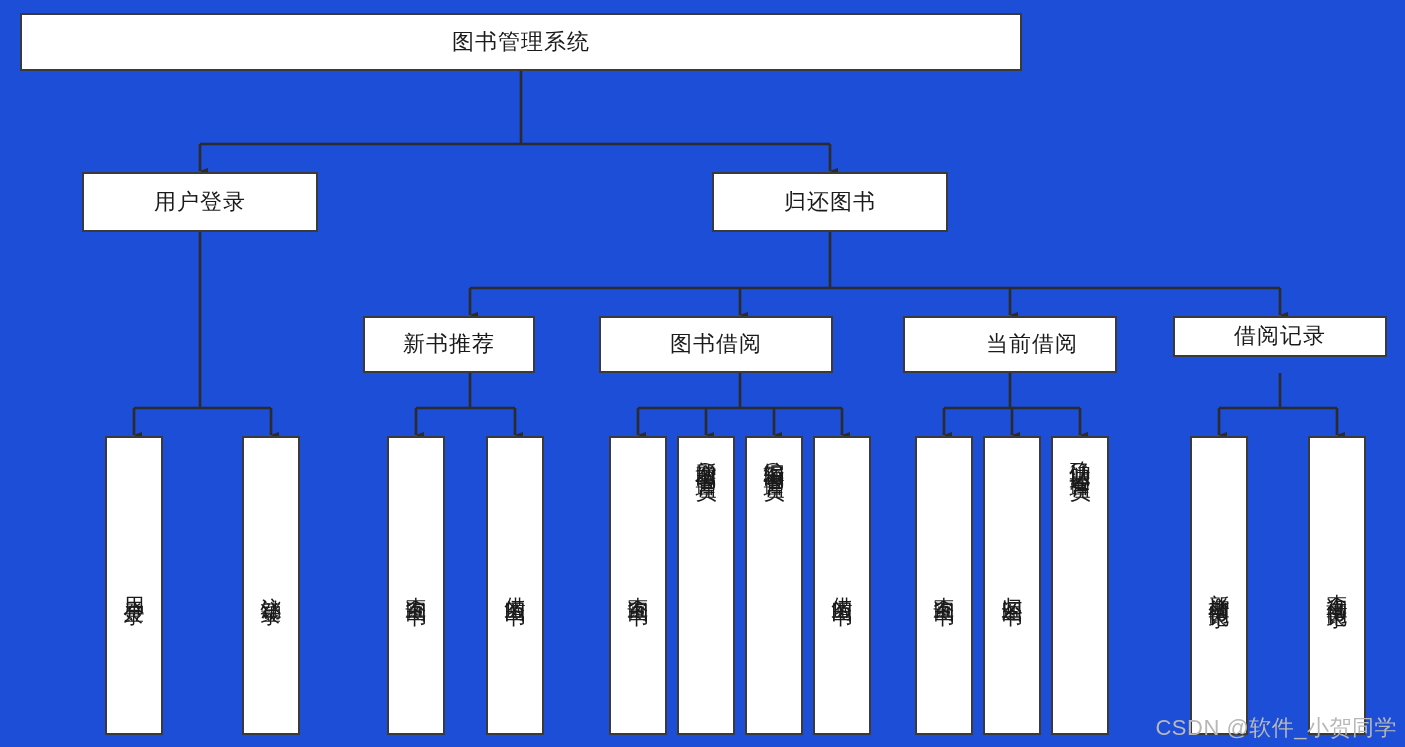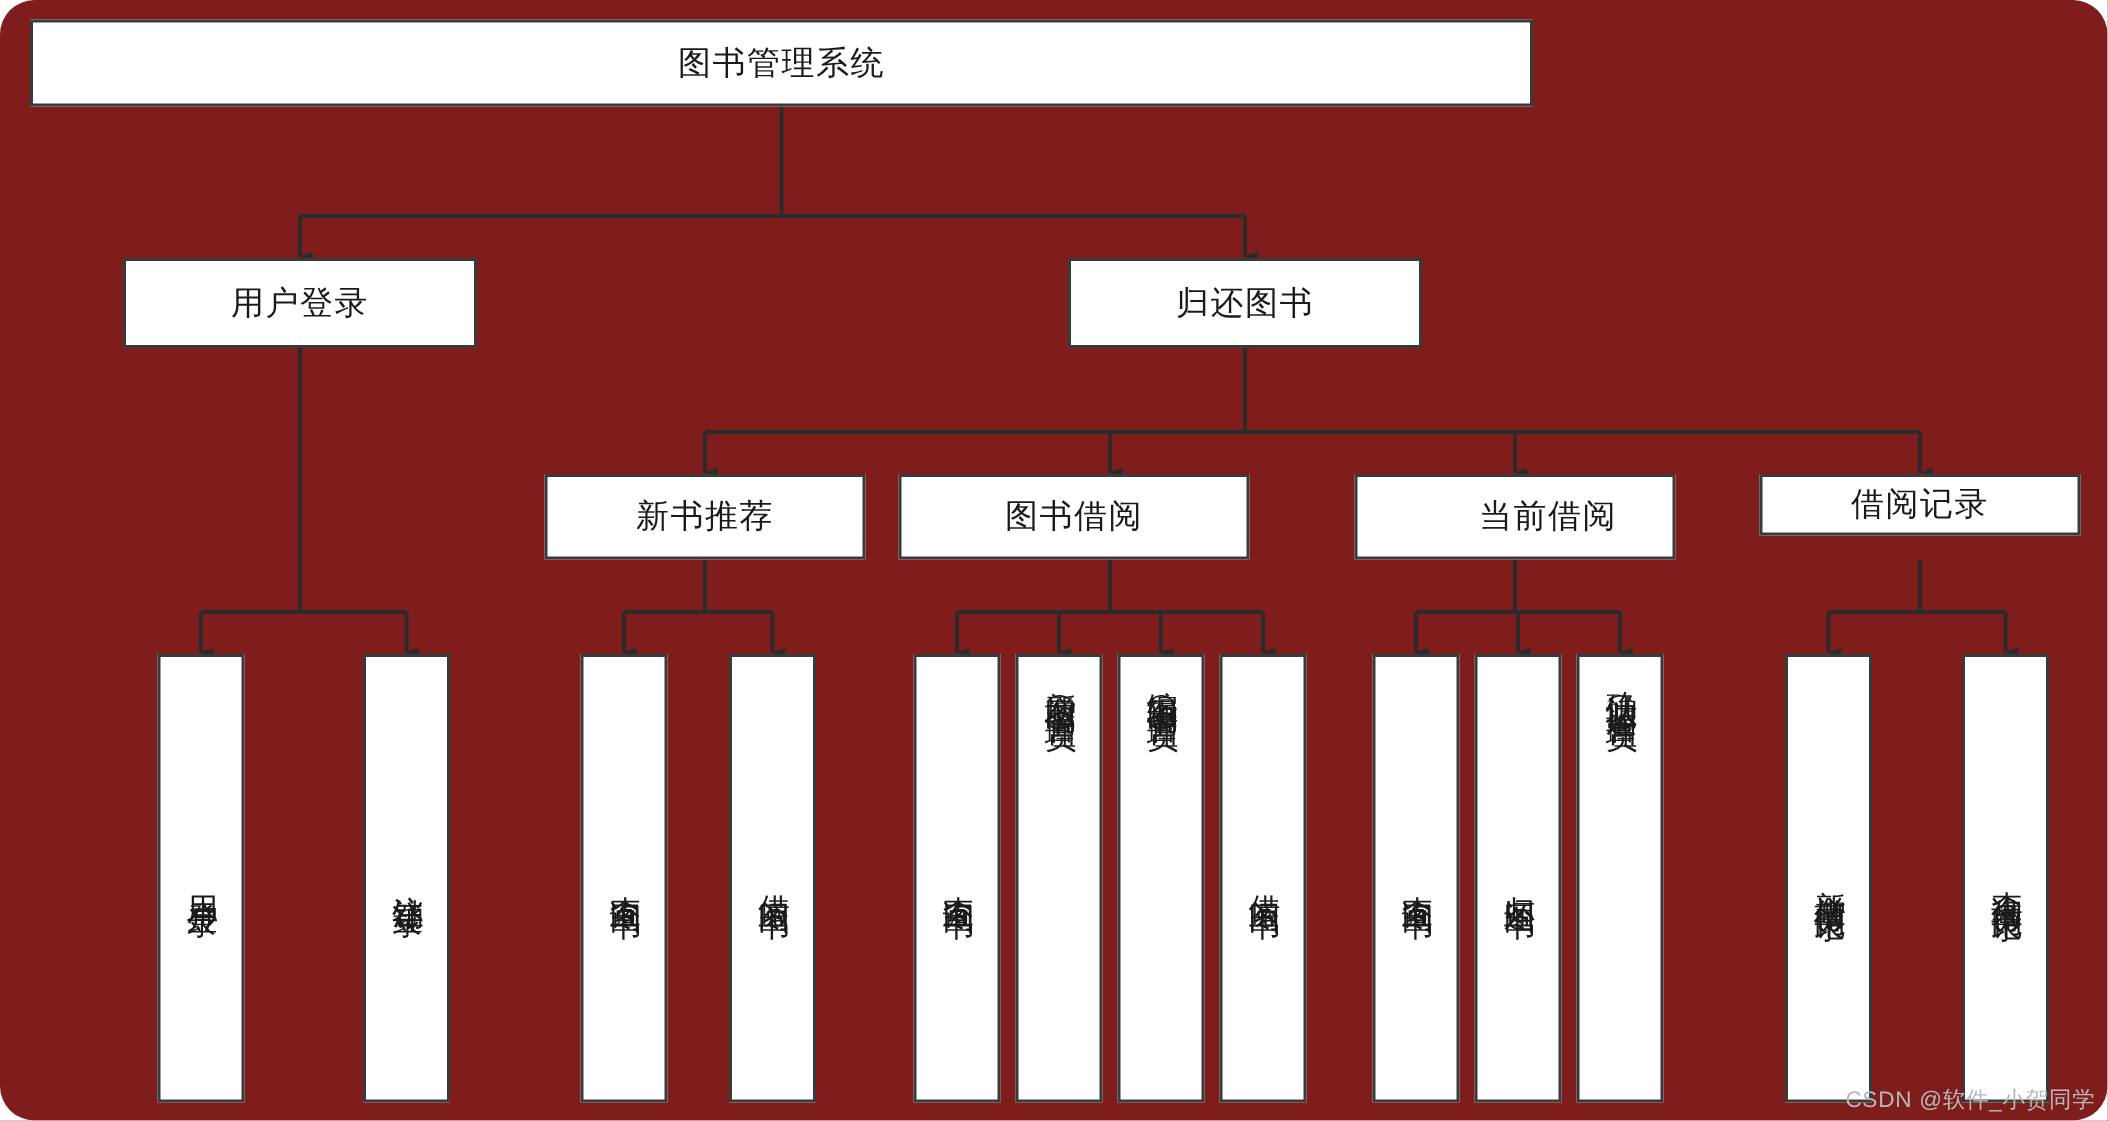--- a/index.html
+++ b/index.html
@@ -7,23 +7,22 @@
     padding: 0;
     background: #ffffff;
   }
   body {
     font-family: "Liberation Sans", "DejaVu Sans", sans-serif;
   }
   #diagram-root {
     position: relative;
     width: 1405px;
     height: 747px;
-    background: #7f1d1d;
+    background: #1d4ed8;
     overflow: hidden;
-    border-radius: 23px;
   }
   svg#connectors {
     position: absolute;
     left: 0;
     top: 0;
     width: 1405px;
     height: 747px;
     pointer-events: none;
   }
   .node {
@@ -55,21 +54,21 @@
     justify-content: flex-start;
   }
   .node-label {
     display: block;
     white-space: pre-wrap;
   }
   .watermark {
     position: absolute;
     right: 8px;
     bottom: 4px;
-    font-size: 15px;
+    font-size: 22px;
     color: #b8b8b8;
     letter-spacing: 0.5px;
     user-select: none;
   }
 </style>
 </head>
 <body>
 
 <div id="diagram-root">
 
@@ -120,21 +119,21 @@
     <span class="node-label">图书管理系统</span>
   </div>
 
   <div class="node horizontal" style="left: 82px; top: 172px; width: 236px; height: 60px;">
     <span class="node-label">用户登录</span>
   </div>
   <div class="node horizontal" style="left: 712px; top: 172px; width: 236px; height: 60px;">
     <span class="node-label">归还图书</span>
   </div>
 
-  <div class="node horizontal" style="left: 363px; top: 316px; width: 214px; height: 57px;">
+  <div class="node horizontal" style="left: 363px; top: 316px; width: 172px; height: 57px;">
     <span class="node-label">新书推荐</span>
   </div>
   <div class="node horizontal" style="left: 599px; top: 316px; width: 234px; height: 57px; text-align: right;">
     <span class="node-label">图书借阅</span>
   </div>
   <div class="node horizontal" style="left: 903px; top: 316px; width: 214px; height: 57px; padding-left: 48px;">
     <span class="node-label">当前借阅</span>
   </div>
   <div class="node horizontal" style="left: 1173px; top: 316px; width: 214px; height: 41px;">
     <span class="node-label">借阅记录</span>

